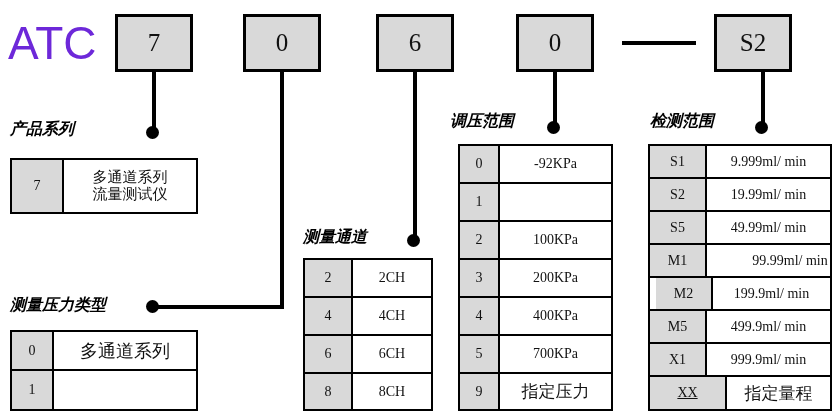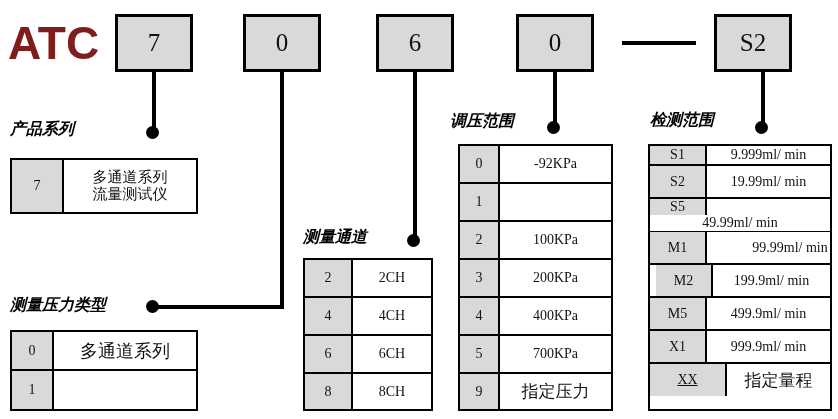--- a/index.html
+++ b/index.html
@@ -6,22 +6,22 @@
   body{
     width:838px;height:419px;position:relative;overflow:hidden;
     font-family:"Liberation Serif",serif;
   }
   #stage{position:absolute;left:0;top:0;width:838px;height:419px;}
 
   
   .brand{
     position:absolute;
     font-family:"Liberation Sans",sans-serif;
-    font-size:46px;line-height:46px;color:#7f1d1d;
-    letter-spacing:0px;white-space:nowrap;font-weight:bold;
+    font-size:46px;line-height:46px;color:#6d28d9;
+    letter-spacing:0px;white-space:nowrap;
   }
   .codebox{
     position:absolute;
     background:#d9d9d9;
     border:3px solid #000;
     box-sizing:border-box;
     display:flex;align-items:center;justify-content:center;
     font-family:"Liberation Serif",serif;
     font-size:25px;color:#111;
   }
@@ -133,21 +133,21 @@
   <div class="lvert" style="left:553px;top:71px;height:57px;"></div>
   <div class="dot" style="left:547px;top:121px;"></div>
 
   <div class="lvert" style="left:761px;top:71px;height:57px;"></div>
   <div class="dot" style="left:755px;top:121px;"></div>
 
   <div class="caption" style="left:10px;top:120px;">产品系列</div>
   <div class="caption" style="left:10px;top:296px;">测量压力类型</div>
   <div class="caption" style="left:303px;top:228px;">测量通道</div>
   <div class="caption" style="left:450px;top:112px;">调压范围</div>
-  <div class="caption" style="left:650px;top:112px;font-family:Liberation Mono, monospace;">检测范围</div>
+  <div class="caption" style="left:650px;top:112px;">检测范围</div>
 
   <div class="legend" style="left:10px;top:158px;width:188px;height:56px;">
     <div class="lrow" style="height:52px;">
       <div class="kcell" style="width:52px;">7</div>
       <div class="vcell cjk2">
         <span>多通道系列</span>
         <span>流量测试仪</span>
       </div>
     </div>
   </div>
@@ -205,29 +205,29 @@
       <div class="kcell" style="width:40px;">5</div>
       <div class="vcell">700KPa</div>
     </div>
     <div class="lrow" style="height:35px;">
       <div class="kcell" style="width:40px;">9</div>
       <div class="vcell cjk">指定压力</div>
     </div>
   </div>
 
   <div class="legend" style="left:648px;top:144px;width:184px;height:267px;">
-    <div class="lrow" style="height:20px;">
+    <div class="lrow" style="height:33px;">
       <div class="kcell" style="width:57px;">S1</div>
       <div class="vcell">9.999ml/ min</div>
     </div>
     <div class="lrow" style="height:33px;">
       <div class="kcell" style="width:57px;">S2</div>
       <div class="vcell">19.99ml/ min</div>
     </div>
-    <div class="lrow" style="height:33px;flex-direction:column;">
+    <div class="lrow" style="height:33px;">
       <div class="kcell" style="width:57px;">S5</div>
       <div class="vcell">49.99ml/ min</div>
     </div>
     <div class="lrow" style="height:33px;gap:43px;">
       <div class="kcell" style="width:57px;">M1</div>
       <div class="vcell">99.99ml/ min</div>
     </div>
     <div class="lrow" style="height:33px;">
       <div class="kcell" style="width:57px;margin-left:6px;">M2</div>
       <div class="vcell">199.9ml/ min</div>

